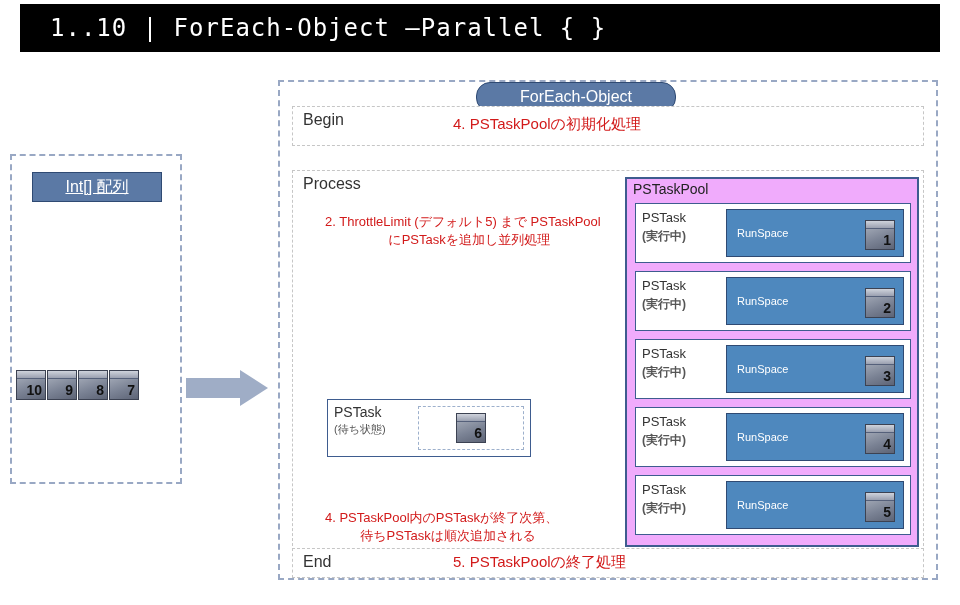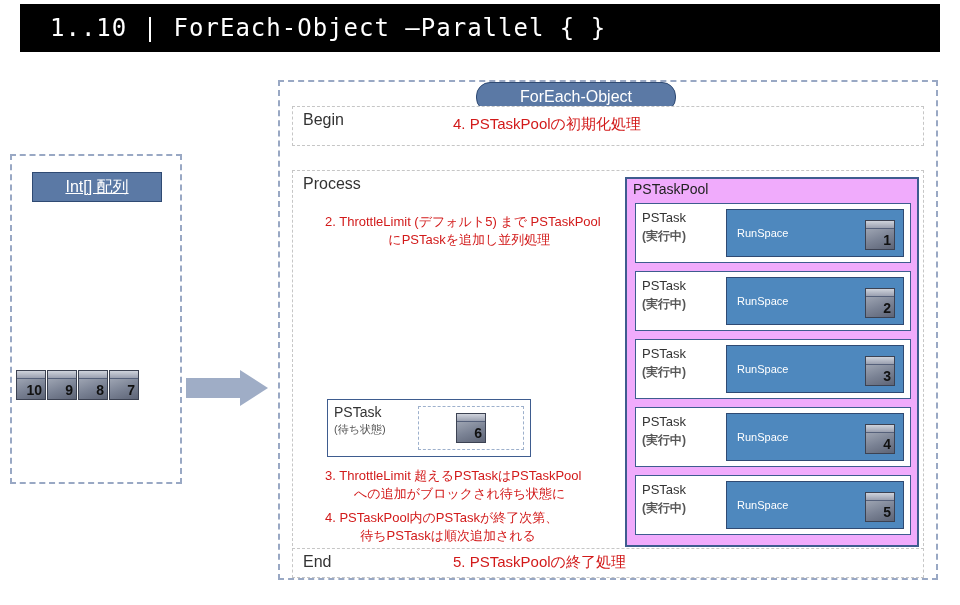--- a/index.html
+++ b/index.html
@@ -246,24 +246,20 @@
       </div>
 
       <div class="waiting">
         <div class="lbl">PSTask</div>
         <div class="sub">(待ち状態)</div>
         <div class="dash">
           <div class="cube">6</div>
         </div>
       </div>
 
-      <div class="proc-note" style="left:32px; top:296px;">
-        <span>3. ThrottleLimit 超えるPSTaskはPSTaskPool</span><br>
-        <span>　への追加がブロックされ待ち状態に</span>
-      </div>
       <div class="proc-note" style="left:32px; top:338px;">
         <span>4. PSTaskPool内のPSTaskが終了次第、</span><br>
         <span>　待ちPSTaskは順次追加される</span>
       </div>
 
       <div class="pool">
         <div class="pool-title">PSTaskPool</div>
 
         <div class="task t1">
           <div class="lbl">PSTask</div>

